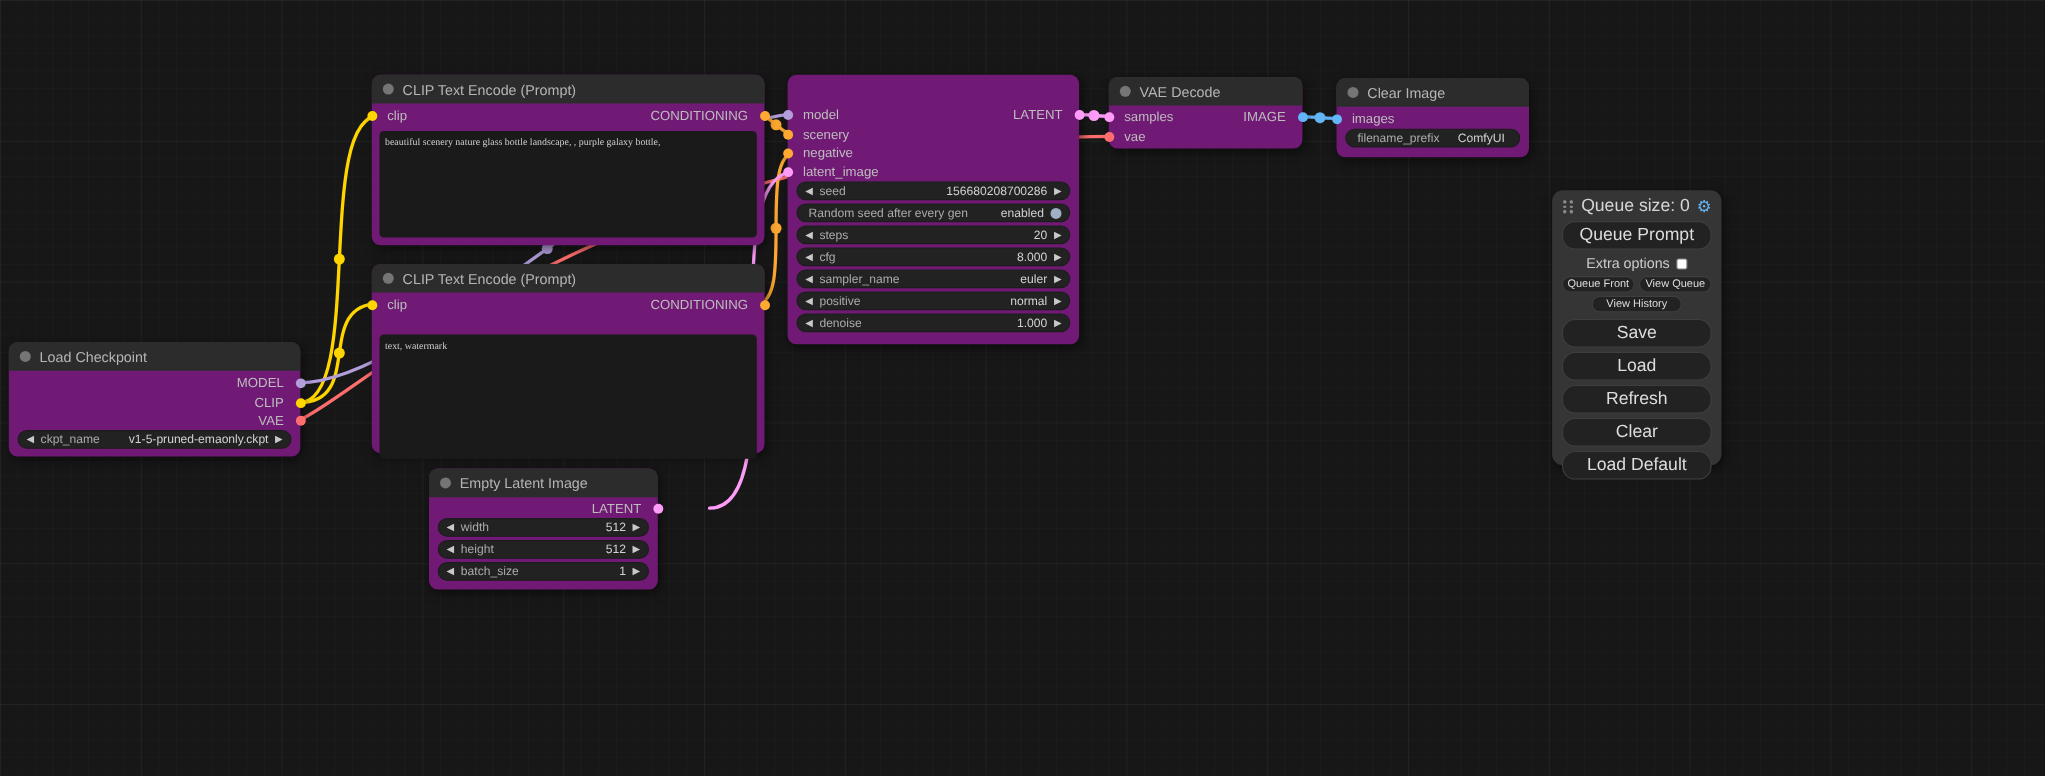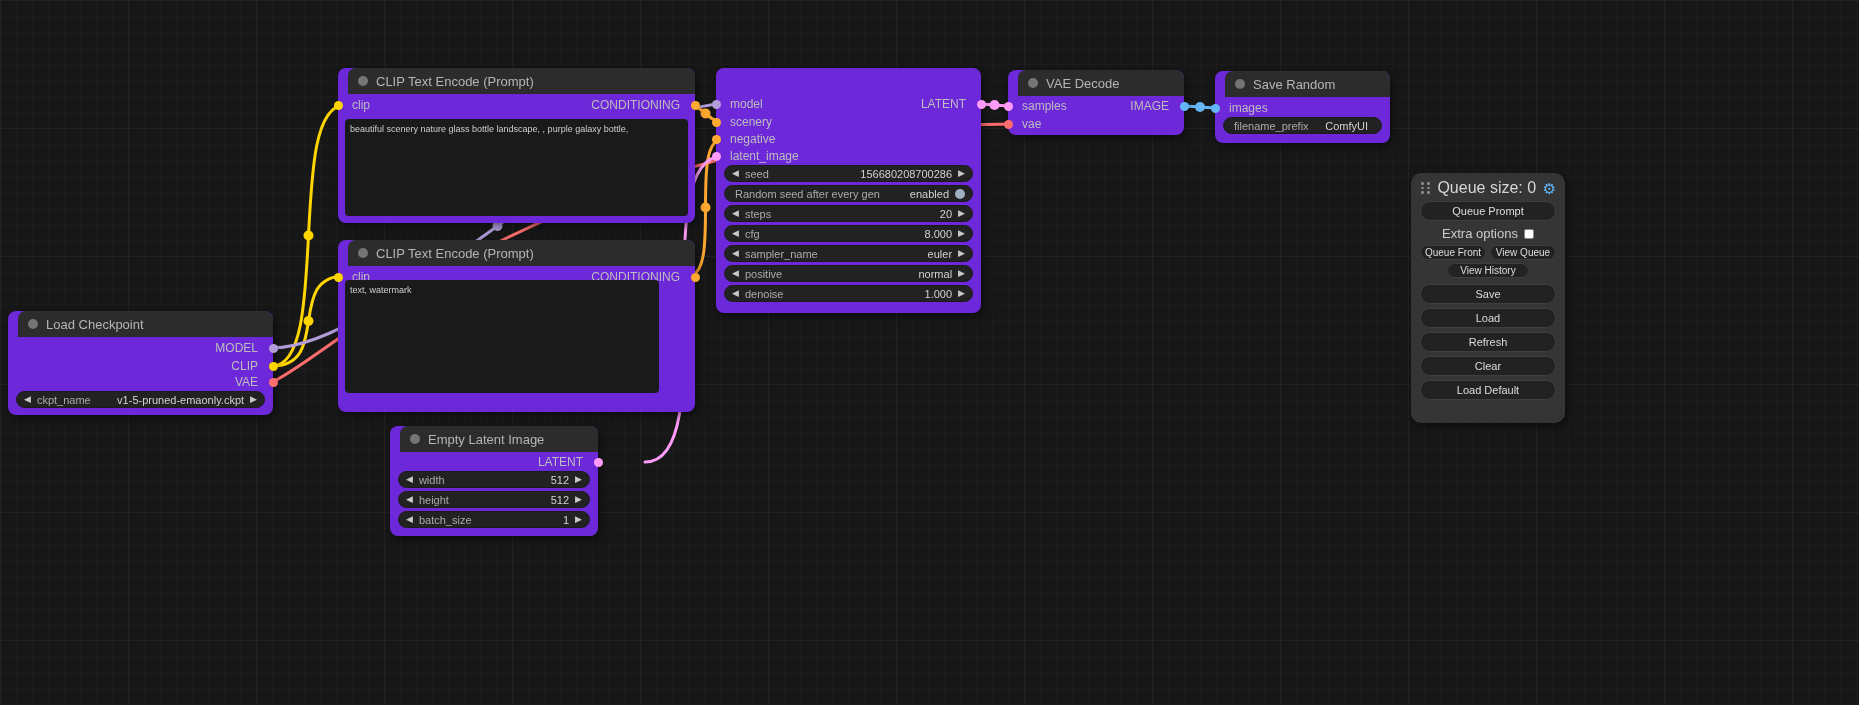--- a/index.html
+++ b/index.html
@@ -12,23 +12,22 @@
       linear-gradient(rgba(255,255,255,0.030) 1px, transparent 1px),
       linear-gradient(90deg, rgba(255,255,255,0.030) 1px, transparent 1px),
       linear-gradient(rgba(255,255,255,0.016) 1px, transparent 1px),
       linear-gradient(90deg, rgba(255,255,255,0.016) 1px, transparent 1px);
     background-size:128px 128px,128px 128px,16px 16px,16px 16px;
   }
   .links{position:absolute;left:0;top:0;z-index:1}
   .links path{fill:none;stroke-width:3;stroke-linecap:round}
 
   .node{
-    position:absolute;background:#6d28d9;border-radius:8px;z-index:2;
+    position:absolute;background:#701a75;border-radius:8px;z-index:2;
     box-shadow:2px 3px 10px rgba(0,0,0,.5);
-    padding-left:10px;
   }
   .node-title{
     height:26px;background:#2c2c2c;border-radius:8px 8px 0 0;
     display:flex;align-items:center;gap:8px;padding:0 10px;
     color:#b5b5b5;font-size:13px;white-space:nowrap;
   }
   .title-dot{width:10px;height:10px;border-radius:50%;flex:0 0 auto}
   .slot-dot{position:absolute;width:9px;height:9px;border-radius:50%}
   .in-dot{left:-4.5px}
   .out-dot{right:-4.5px}
@@ -42,39 +41,39 @@
     display:flex;align-items:center;padding:0 7px;margin-bottom:3px;
     font-size:11px;white-space:nowrap;overflow:hidden;
   }
   .widget .arrow{font-size:9px;line-height:9px;color:#c9c9c9;flex:0 0 auto}
   .widget .wlabel{margin-left:6px;color:#ababab;flex:0 0 auto}
   .widget .wvalue{flex:1;text-align:right;margin-right:6px;color:#d2d2d2}
   .widget .knob{width:10px;height:10px;border-radius:50%;flex:0 0 auto}
 
   .textarea{
     position:absolute;background:#1a1a1a;border-radius:4px;
-    color:#cfcfcf;font-family:Liberation Sans, sans-serif;font-size:9px;
+    color:#cfcfcf;font-family:Liberation Serif, serif;font-size:9px;
     line-height:1.5;padding:4px 5px;white-space:pre-wrap;overflow:hidden;
   }
 
   .menu{
     position:absolute;left:1411px;top:173px;width:154px;height:250px;z-index:3;
     background:#353535;border-radius:10px;box-shadow:2px 3px 10px rgba(0,0,0,.5);
     padding:6px 9px 6px 9px;color:#cccccc;
   }
   .menu-header{display:flex;align-items:center;height:18px;margin-bottom:2px}
   .drag-dots{display:grid;grid-template-columns:repeat(2,4px);grid-gap:2px;flex:0 0 auto;margin-left:1px}
   .drag-dots i{width:2.5px;height:2.5px;background:#8a8a8a;border-radius:50%}
   .queue-size{flex:1;text-align:center;font-size:16px;color:#d6d6d6}
   .gear{font-size:15px;line-height:15px;flex:0 0 auto;cursor:pointer}
   .btn{
     display:block;width:100%;background:#222;border:1px solid #3e3e3e;border-radius:12px;
     color:#dddddd;font-family:"Liberation Sans",sans-serif;text-align:center;cursor:pointer;
   }
-  .btn.big{font-size:11px;padding:3px 0;margin:4px 0}
+  .btn.big{font-size:16px;padding:3px 0;margin:4px 0}
   .btn.small{font-size:10px;padding:1px 0;border-radius:8px;margin:0}
   .extra-options{display:flex;align-items:center;justify-content:center;gap:6px;font-size:13px;height:17px;margin:2px 0 3px 0}
   .checkbox{width:10px;height:10px;background:#fff;border-radius:2px;border:1px solid #888;cursor:pointer}
   .small-row{display:flex;gap:4px;margin-bottom:3px}
   .small-row .btn{flex:1}
   .btn.history{width:82px;margin:0 auto 6px auto}
 </style>
 </head>
 <body>
 
@@ -133,21 +132,21 @@
 
 <div class="node" style="left:338px;top:240px;width:357px;height:172px">
   <div class="node-title">
     <span class="title-dot" style="background: rgb(117, 117, 117);"></span>
     <span>CLIP Text Encode (Prompt)</span>
   </div>
   <span class="slot-dot in-dot" style="top: 32.5px; background: rgb(255, 213, 0);"></span>
   <span class="slot-label in-label" style="top:31px">clip</span>
   <span class="slot-dot out-dot" style="top: 32.5px; background: rgb(255, 169, 49);"></span>
   <span class="slot-label out-label" style="top:31px">CONDITIONING</span>
-  <div class="textarea" style="left:7px;top:40px;width:314px;height:113px">text, watermark</div>
+  <div class="textarea" style="left:7px;top:64px;width:343px;height:113px">text, watermark</div>
 </div>
 
 <div class="node" style="left:716px;top:68px;width:265px;height:245px">
   <span class="slot-dot in-dot" style="top: 31.5px; background: rgb(179, 157, 219);"></span>
   <span class="slot-label in-label" style="top:30px">model</span>
   <span class="slot-dot in-dot" style="top: 49.5px; background: rgb(255, 169, 49);"></span>
   <span class="slot-label in-label" style="top:48px">scenery</span>
   <span class="slot-dot in-dot" style="top: 66.5px; background: rgb(255, 169, 49);"></span>
   <span class="slot-label in-label" style="top:65px">negative</span>
   <span class="slot-dot in-dot" style="top: 83.5px; background: rgb(255, 156, 249);"></span>
@@ -208,21 +207,21 @@
   <span class="slot-label in-label" style="top:30px">samples</span>
   <span class="slot-dot in-dot" style="top: 49.5px; background: rgb(255, 110, 110);"></span>
   <span class="slot-label in-label" style="top:48px">vae</span>
   <span class="slot-dot out-dot" style="top: 31.5px; background: rgb(100, 181, 246);"></span>
   <span class="slot-label out-label" style="top:30px">IMAGE</span>
 </div>
 
 <div class="node" style="left:1215px;top:71px;width:175px;height:72px">
   <div class="node-title">
     <span class="title-dot" style="background: rgb(117, 117, 117);"></span>
-    <span>Save Random</span>
+    <span>Clear Image</span>
   </div>
   <span class="slot-dot in-dot" style="top: 32.5px; background: rgb(100, 181, 246);"></span>
   <span class="slot-label in-label" style="top:31px">images</span>
   <div class="widgets" style="top:46px">
     <div class="widget">
       <span class="wlabel" style="margin-left:3px">filename_prefix</span>
       <span class="wvalue">ComfyUI</span>
     </div>
   </div>
 </div>

